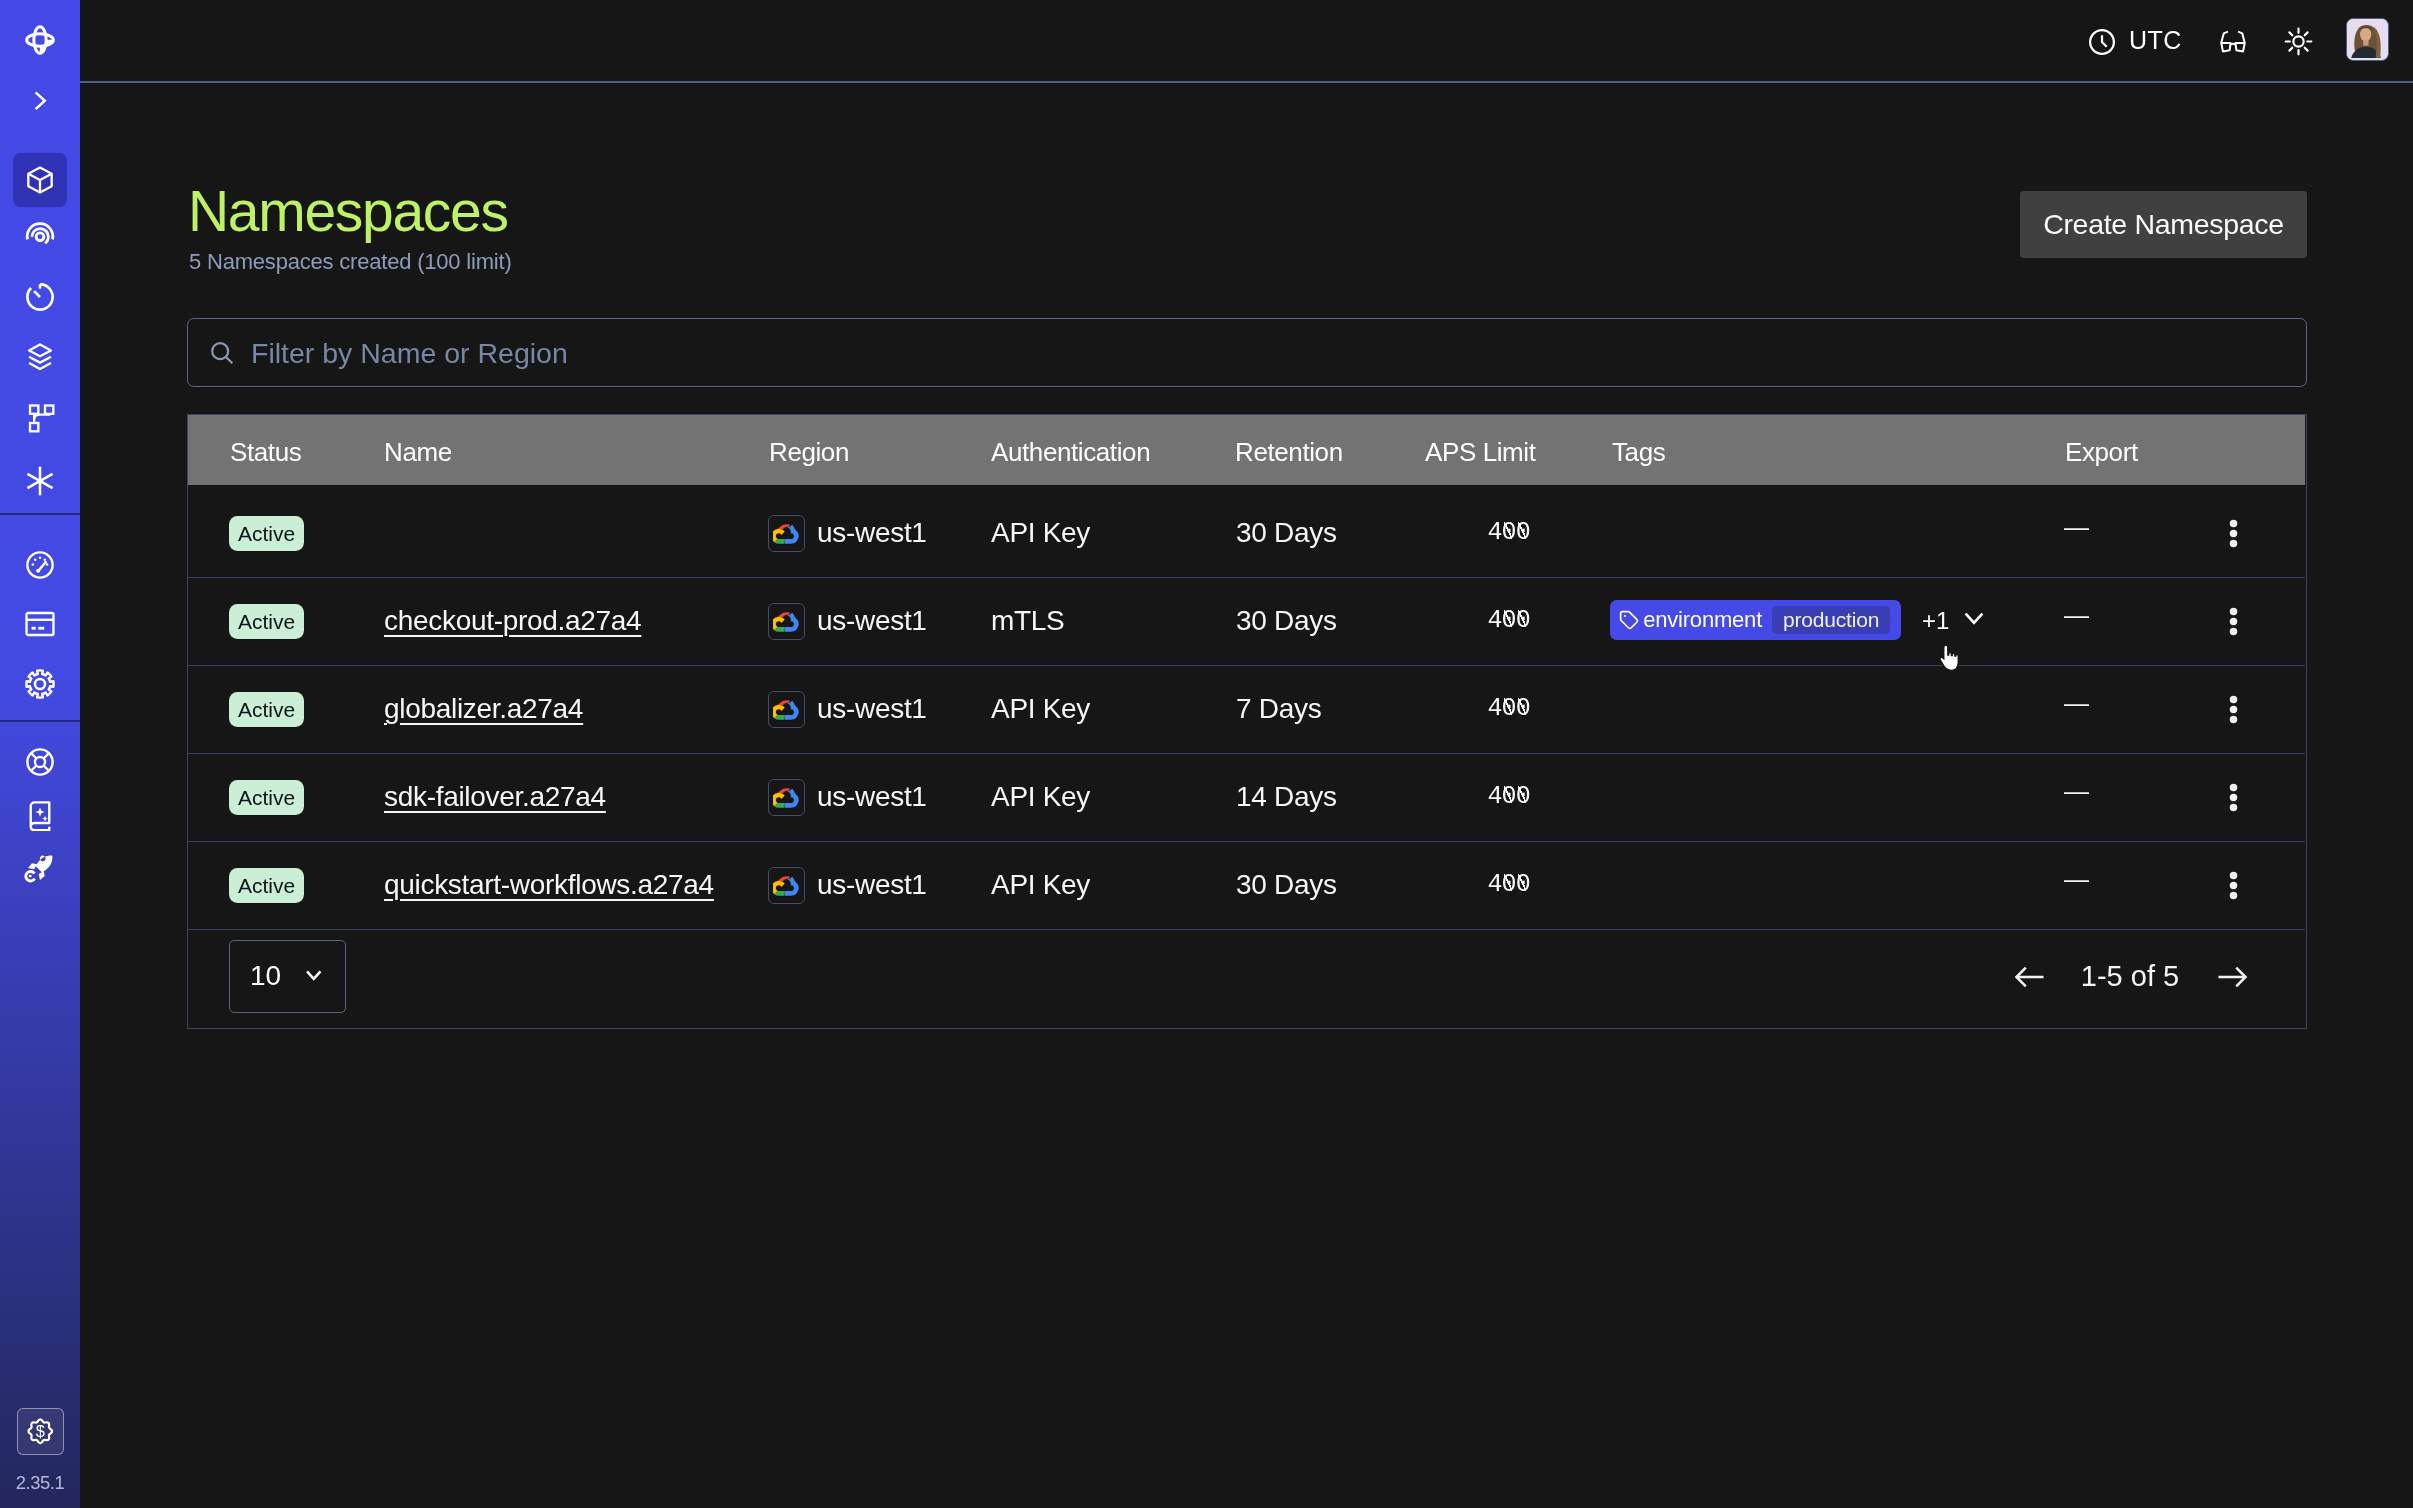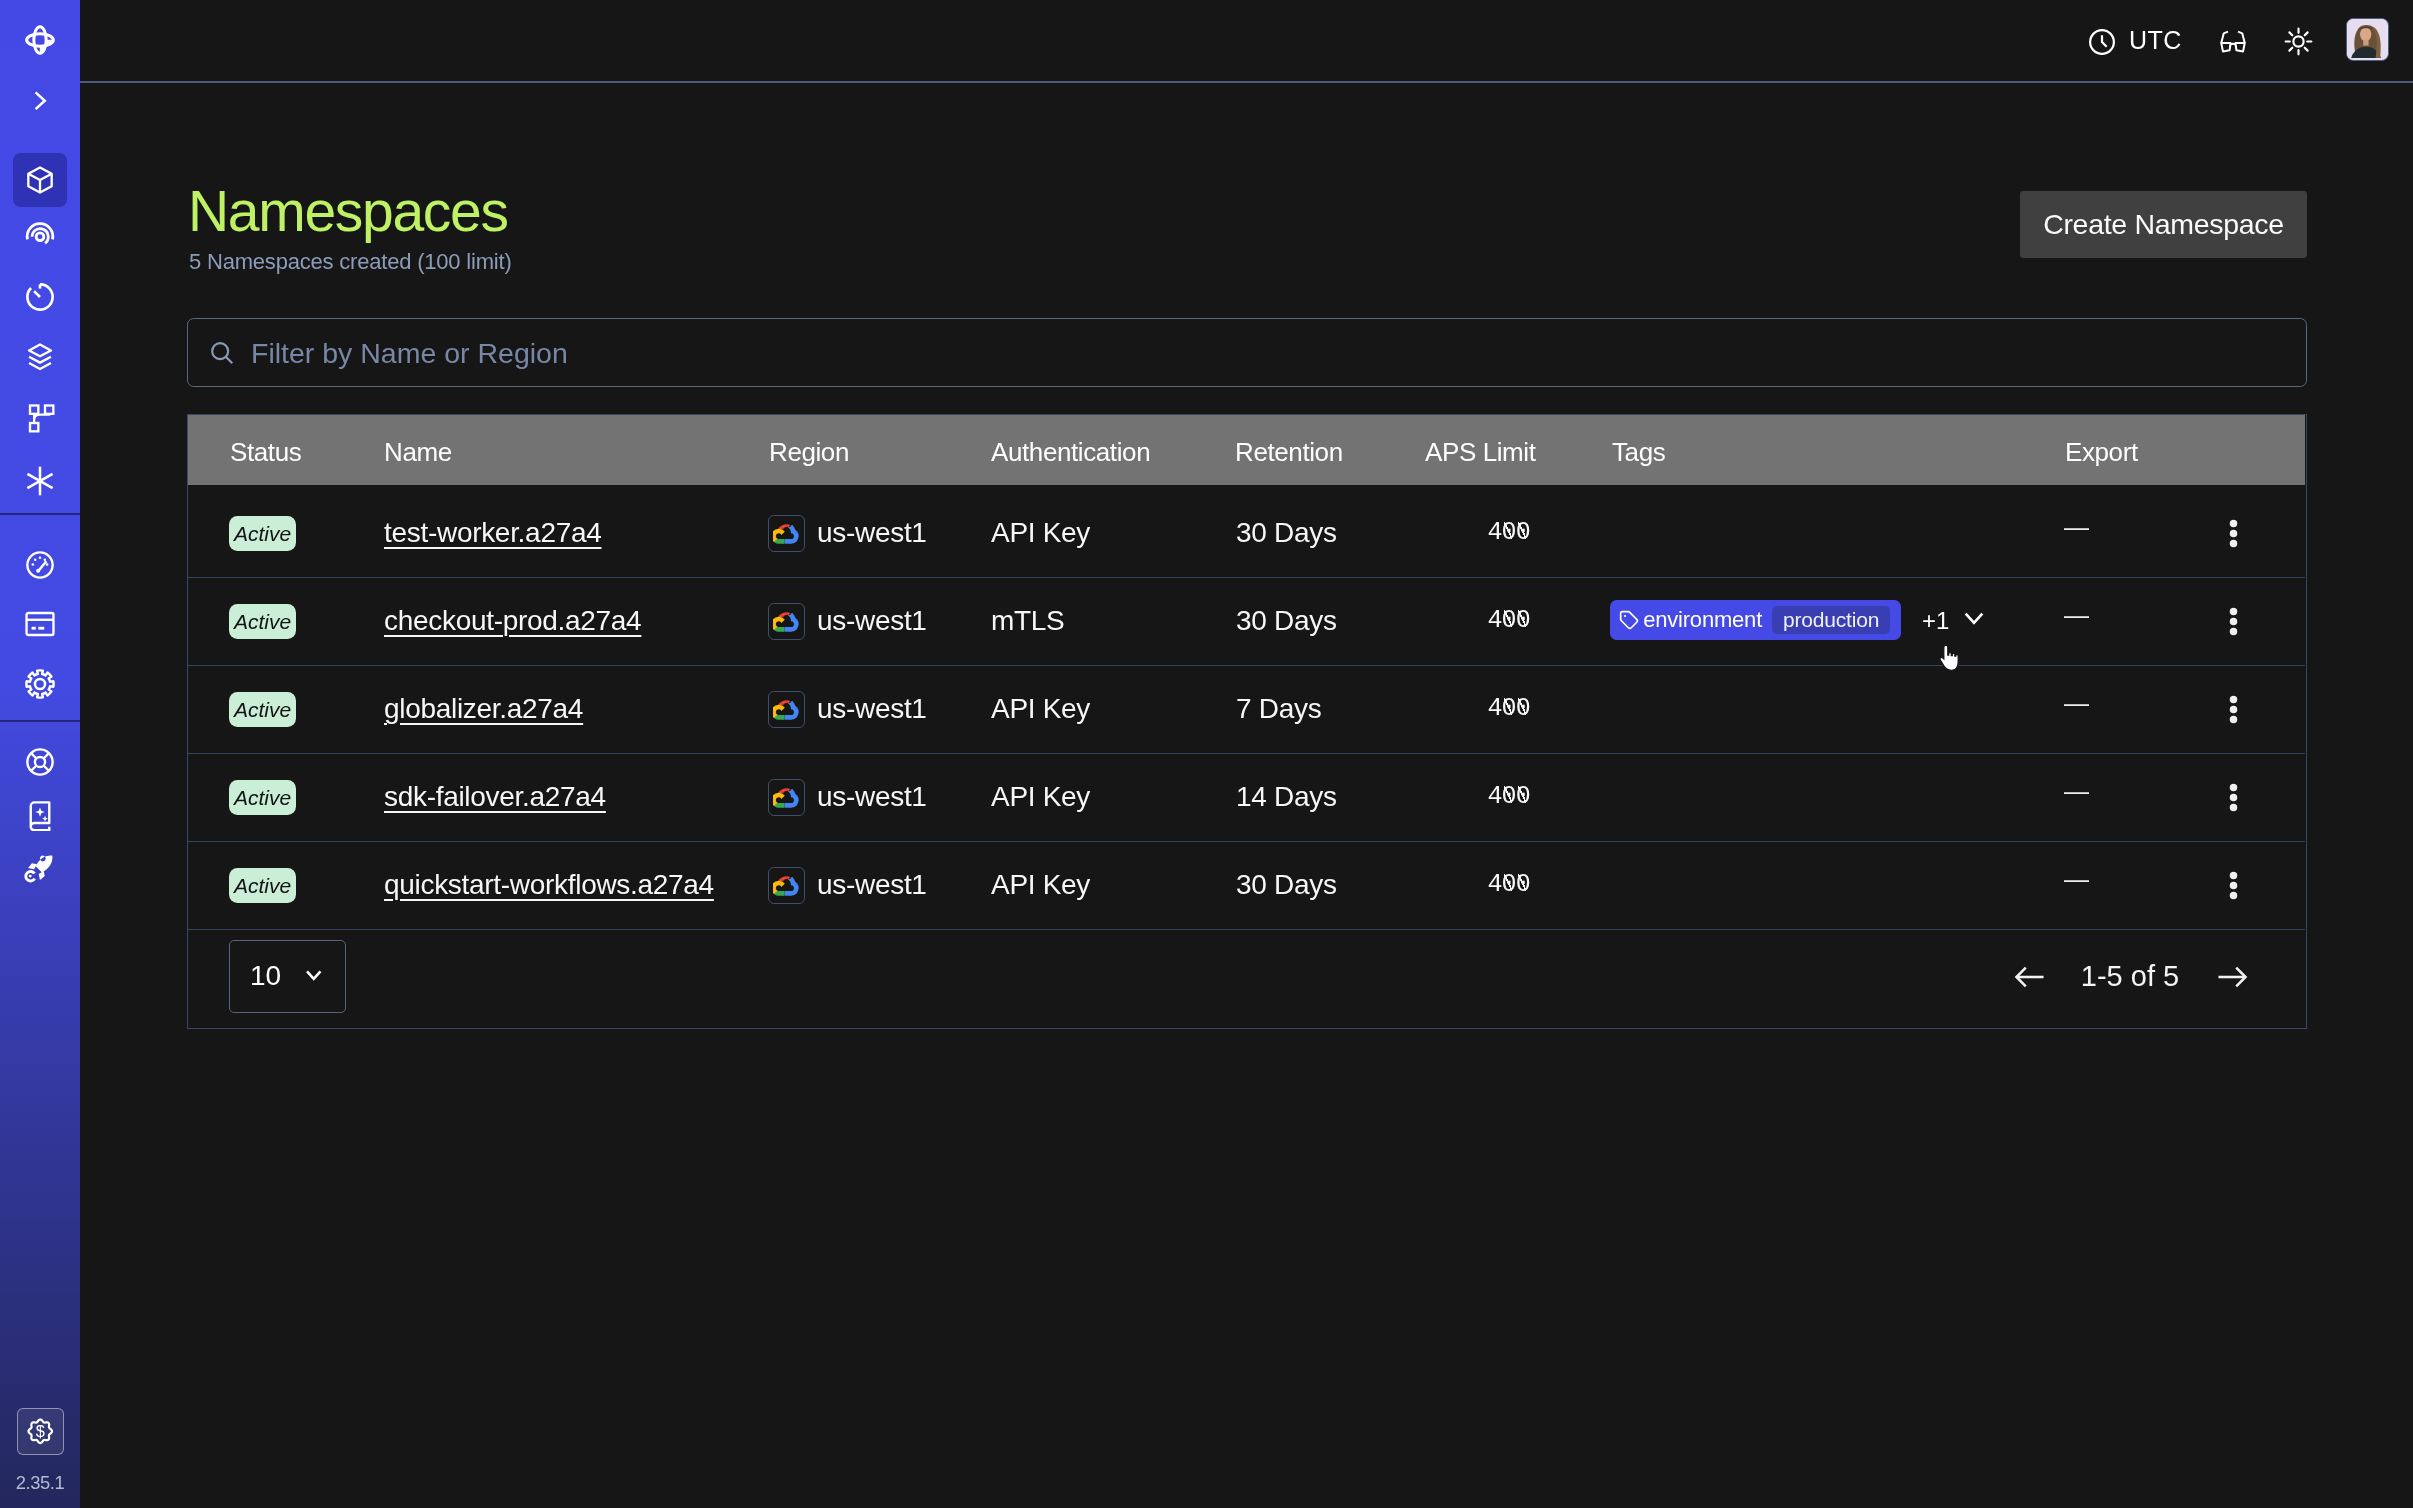--- a/index.html
+++ b/index.html
@@ -29,22 +29,22 @@
   
   #search { left:187px; top:318px; width:2120px; height:69px; border:1.7px solid #5a6882; border-radius:6.7px; }
   #searchph { left:251px; top:337px; font-size:28.5px; color:#7787a5; letter-spacing:0px; }
 
   
   #table { left:187px; top:414px; width:2120px; height:615px; border:1.7px solid #3a4764; }
   #thead { position:absolute; left:0; top:0; width:2117px; height:70px; background:#737373; }
   .th { position:absolute; top:0; height:75px; line-height:75px; font-size:26px; color:#fdfdfd; font-weight:400; letter-spacing:-0.4px; }
   .row { position:absolute; left:0; width:2117px; height:88px; border-bottom:1.7px solid #35425f; }
   .cell { position:absolute; top:0; height:86px; line-height:86px; font-size:28px; color:#f7f7f7; letter-spacing:-0.3px; }
-  .badge { position:absolute; left:41px; top:26px; width:67px; height:35px; background:#cbeed6; border-radius:8.4px;
-     color:#101417; font-size:21px; display:flex; align-items:center; justify-content:center; letter-spacing:0px;font-style:italic; }
+  .badge { position:absolute; left:41px; top:26px; width:75px; height:35px; background:#cbeed6; border-radius:8.4px;
+     color:#101417; font-size:21px; display:flex; align-items:center; justify-content:center; letter-spacing:0px; }
   .nslink { text-decoration:underline; text-underline-offset:5px; text-decoration-thickness:1.7px; }
   .gcpbox { position:absolute; left:580px; top:25px; width:37px; height:37px; border:1.7px solid #3f4f70; border-radius:5.9px;
      display:flex; align-items:center; justify-content:center; }
   .mono { font-family:"Liberation Mono", monospace; font-size:25px; letter-spacing:-0.8px; white-space:nowrap; }
   .zz { position:relative; display:inline-block; line-height:1; }
   .zz::after { content:''; position:absolute; left:2.5px; right:3.8px; top:2.1px; bottom:5.9px;
      background:linear-gradient(to top right, transparent 45%, #f7f7f7 45%, #f7f7f7 57%, transparent 57%); }
   .dash { position:absolute; left:1876px; top:-5.9px; height:86px; line-height:86px; font-size:25px; color:#eee; }
   .kebab { position:absolute; left:2038px; top:0; width:15px; height:86px; }
 
@@ -225,21 +225,20 @@
     <div class="th" style="left:803px">Authentication</div>
     <div class="th" style="left:1047px">Retention</div>
     <div class="th" style="left:1237px">APS Limit</div>
     <div class="th" style="left:1424px">Tags</div>
     <div class="th" style="left:1877px">Export</div>
   </div>
 
   <div id="rows">
       <div class="row" style="top:75px">
     <div class="badge">Active</div>
-    <div class="cell nslink" style="left:196px">test-worker.a27a4</div>
     <div class="gcpbox">
           <svg width="27" height="27" viewBox="0 0 24 24">
 <path d="M12.19 7.17h.73l2.06-2.06.1-.88A9.3 9.3 0 0 0 3.96 8.77c.23-.16.72-.04.72-.04l4.12-.68s.21-.35.32-.33a5.16 5.16 0 0 1 7.07-.55z" fill="#ea4335"></path>
 <path d="M19.77 8.77a9.3 9.3 0 0 0-2.8-4.52l-2.9 2.9a5.16 5.16 0 0 1 1.9 4.1v.51a2.58 2.58 0 1 1 0 5.16h-5.15l-.52.52v3.09l.52.51h5.16a6.7 6.7 0 0 0 3.79-12.27z" fill="#4285f4"></path>
 <path d="M5.14 21.04h5.15v-4.12H5.14a2.56 2.56 0 0 1-1.06-.23l-.74.22-2.08 2.06-.18.72a6.68 6.68 0 0 0 4.06 1.35z" fill="#34a853"></path>
 <path d="M5.14 7.68a6.68 6.68 0 0 0-4.06 11.98l3-2.99a2.58 2.58 0 1 1 3.41-3.41l2.99-2.99a6.67 6.67 0 0 0-5.34-2.59z" fill="#fbbc05"></path>
 </svg>
         </div>
     <div class="cell" style="left:629px">us-west1</div>
     <div class="cell" style="left:803px">API Key</div>

